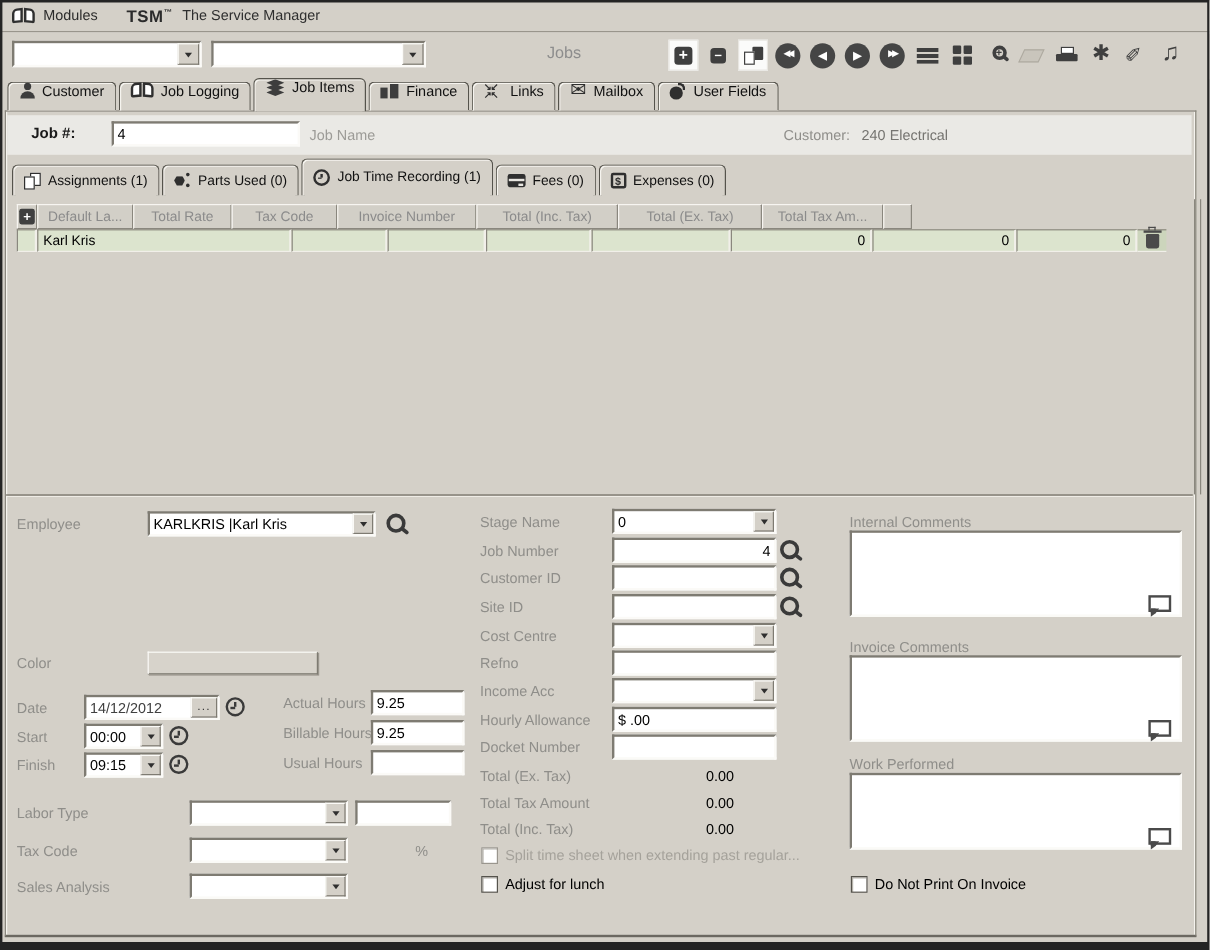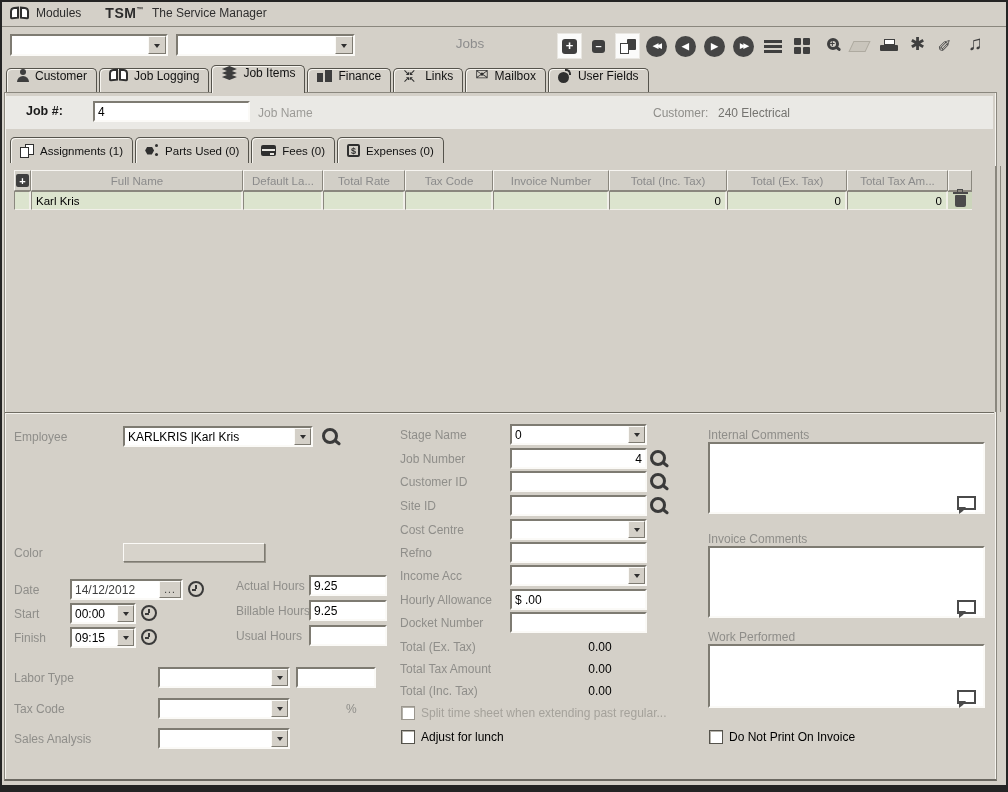--- a/index.html
+++ b/index.html
@@ -304,35 +304,38 @@
 
   <div class="subtabstrip">
     <div class="subtab">
       <span class="pages-icon"></span>
       <span>Assignments (1)</span>
     </div>
     <div class="subtab">
       <span class="nut-icon"></span>
       <span>Parts Used (0)</span>
     </div>
+    <div class="subtab active">
+      <span class="clock-icon"></span>
+      <span>Job Time Recording (1)</span>
+    </div>
     <div class="subtab">
       <span class="card-icon"></span>
       <span>Fees (0)</span>
     </div>
     <div class="subtab">
       <span class="dollar-icon"></span>
       <span>Expenses (0)</span>
     </div>
   </div>
 
   <div class="thead">
     <div class="th" style="width:17px;">
         <span class="plus-ic"></span>
       </div>
-    <div class="th" style="width:212px;">Full Name</div>
     <div class="th" style="width:80px;">Default La...</div>
     <div class="th" style="width:82px;">Total Rate</div>
     <div class="th" style="width:88px;">Tax Code</div>
     <div class="th" style="width:116px;">Invoice Number</div>
     <div class="th" style="width:118px;">Total (Inc. Tax)</div>
     <div class="th" style="width:120px;">Total (Ex. Tax)</div>
     <div class="th" style="width:101px;">Total Tax Am...</div>
     <div class="th" style="width:24px;"></div>
   </div>
   <div class="trow">

